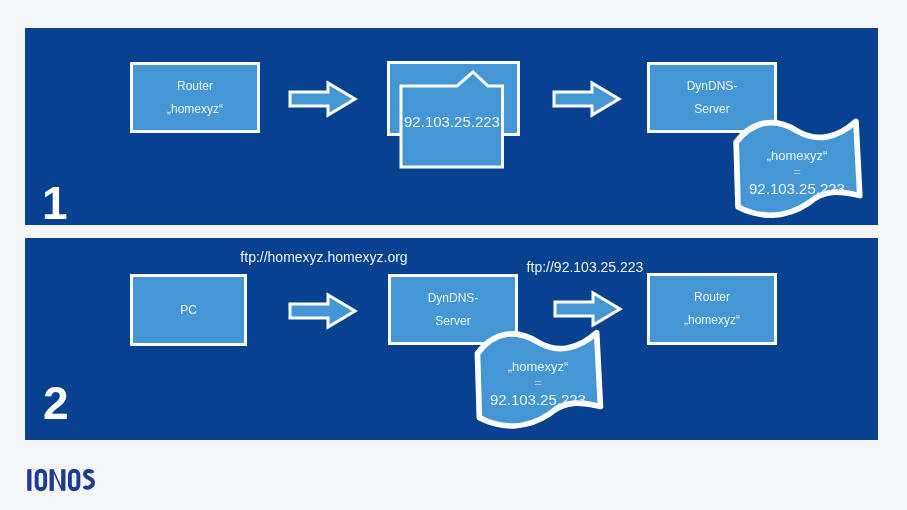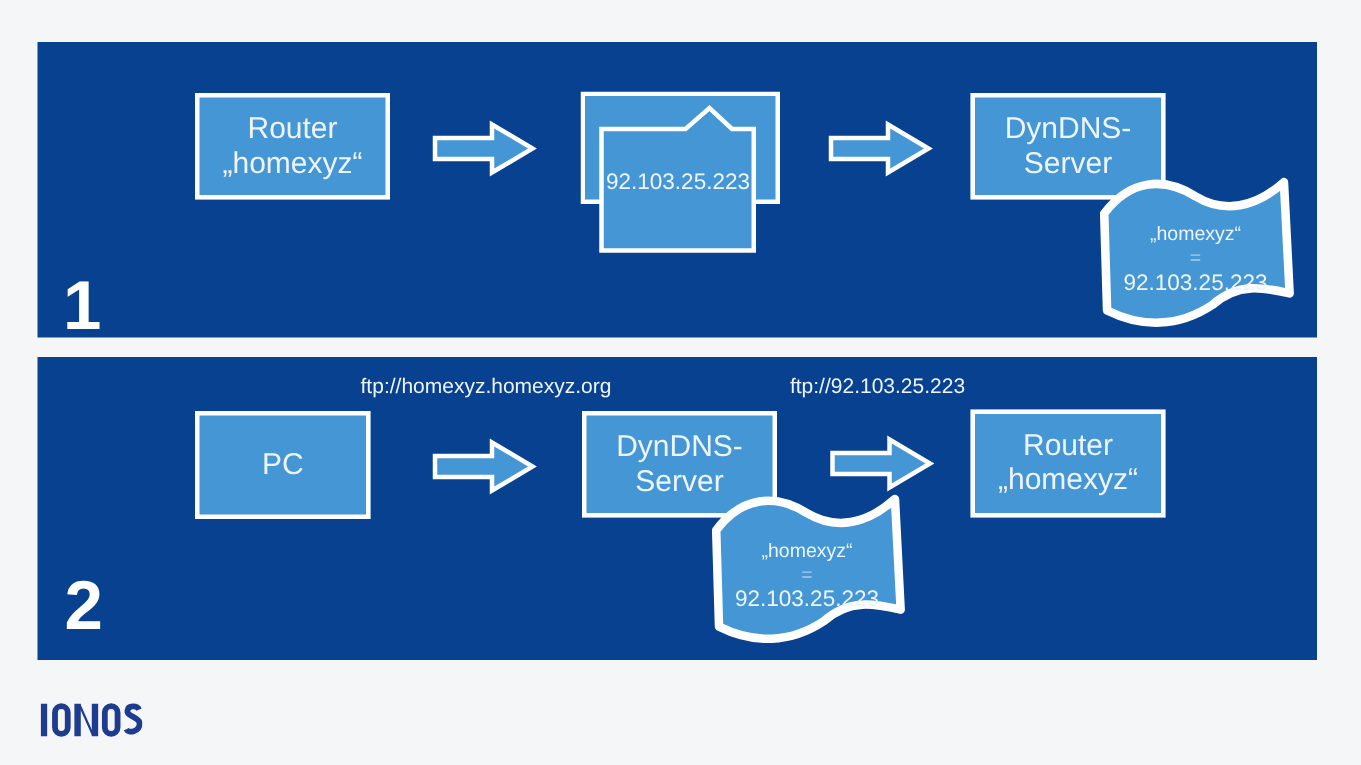--- a/index.html
+++ b/index.html
@@ -13,21 +13,21 @@
   }
   #panel1{top:28px;height:197px;}
   #panel2{top:238px;height:202px;}
 
   .big-num{
     position:absolute;color:#ffffff;font-weight:700;font-size:46px;line-height:46px;
   }
   .box{
     position:absolute;box-sizing:border-box;
     background:#4496d5;border:3px solid #ffffff;
-    color:#eef4fb;font-size:20px;line-height:23px;text-align:center;
+    color:#eef4fb;font-size:12px;line-height:23px;text-align:center;
     display:flex;flex-direction:column;align-items:center;justify-content:center;
     z-index:1;
   }
   .arrow{position:absolute;z-index:2;}
   .arrow svg{display:block;}
   .shape{fill:#4496d5;stroke:#ffffff;}
 
   .envelope{position:absolute;z-index:1;}
   .env-ip{
     position:absolute;left:14px;top:52px;width:102px;text-align:center;
@@ -106,21 +106,21 @@
     </div>
   </div>
 
 </div>
 
 <div class="panel" id="panel2">
 
   <div class="big-num" style="left:18px;top:142px;">2</div>
 
   <div class="ftp-label" style="left:299px;top:11px;">ftp://homexyz.homexyz.org</div>
-  <div class="ftp-label" style="left:560px;top:11px;">ftp://92.103.25.223</div>
+  <div class="ftp-label" style="left:560px;top:21px;">ftp://92.103.25.223</div>
 
   <div class="box" style="left:105px;top:36px;width:117px;height:72px;">
     <div>PC</div>
   </div>
 
   <div class="arrow" style="left:263px;top:54px;">
     <svg width="70" height="38" viewBox="0 0 70 38">
       <polygon class="shape" stroke-width="3" stroke-linejoin="miter" points="2,12 40,12 40,3 67,19 40,35 40,26 2,26"></polygon>
     </svg>
   </div>

